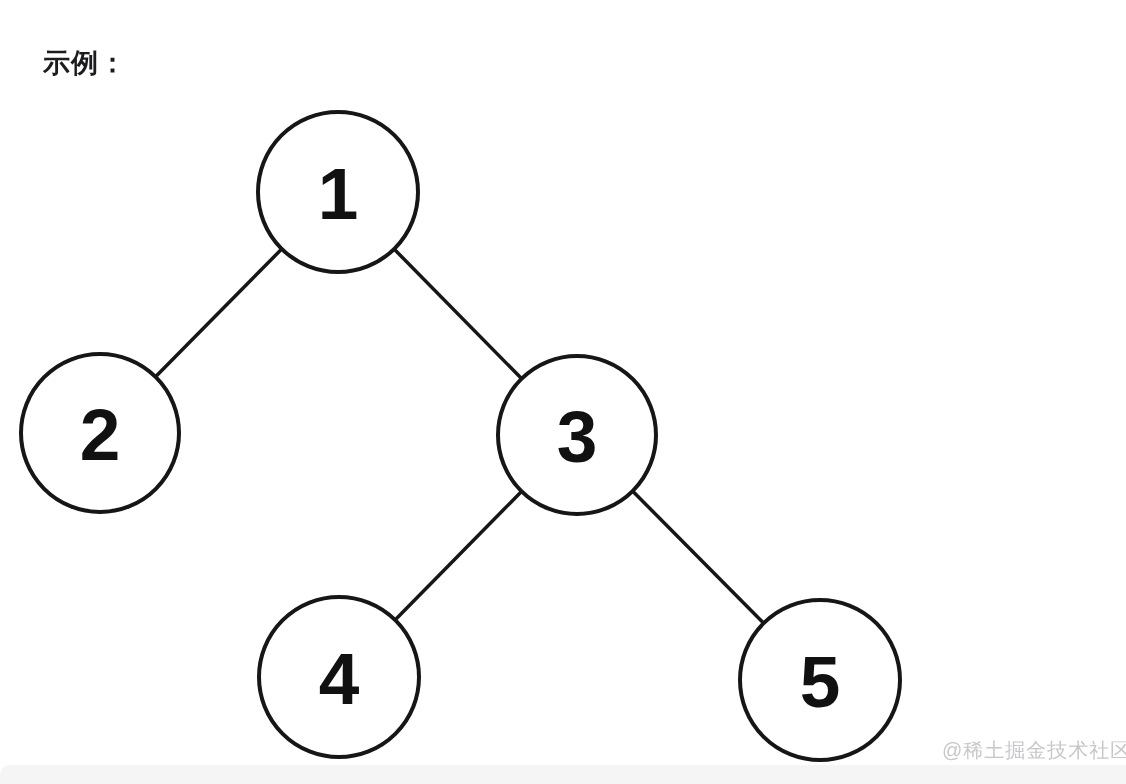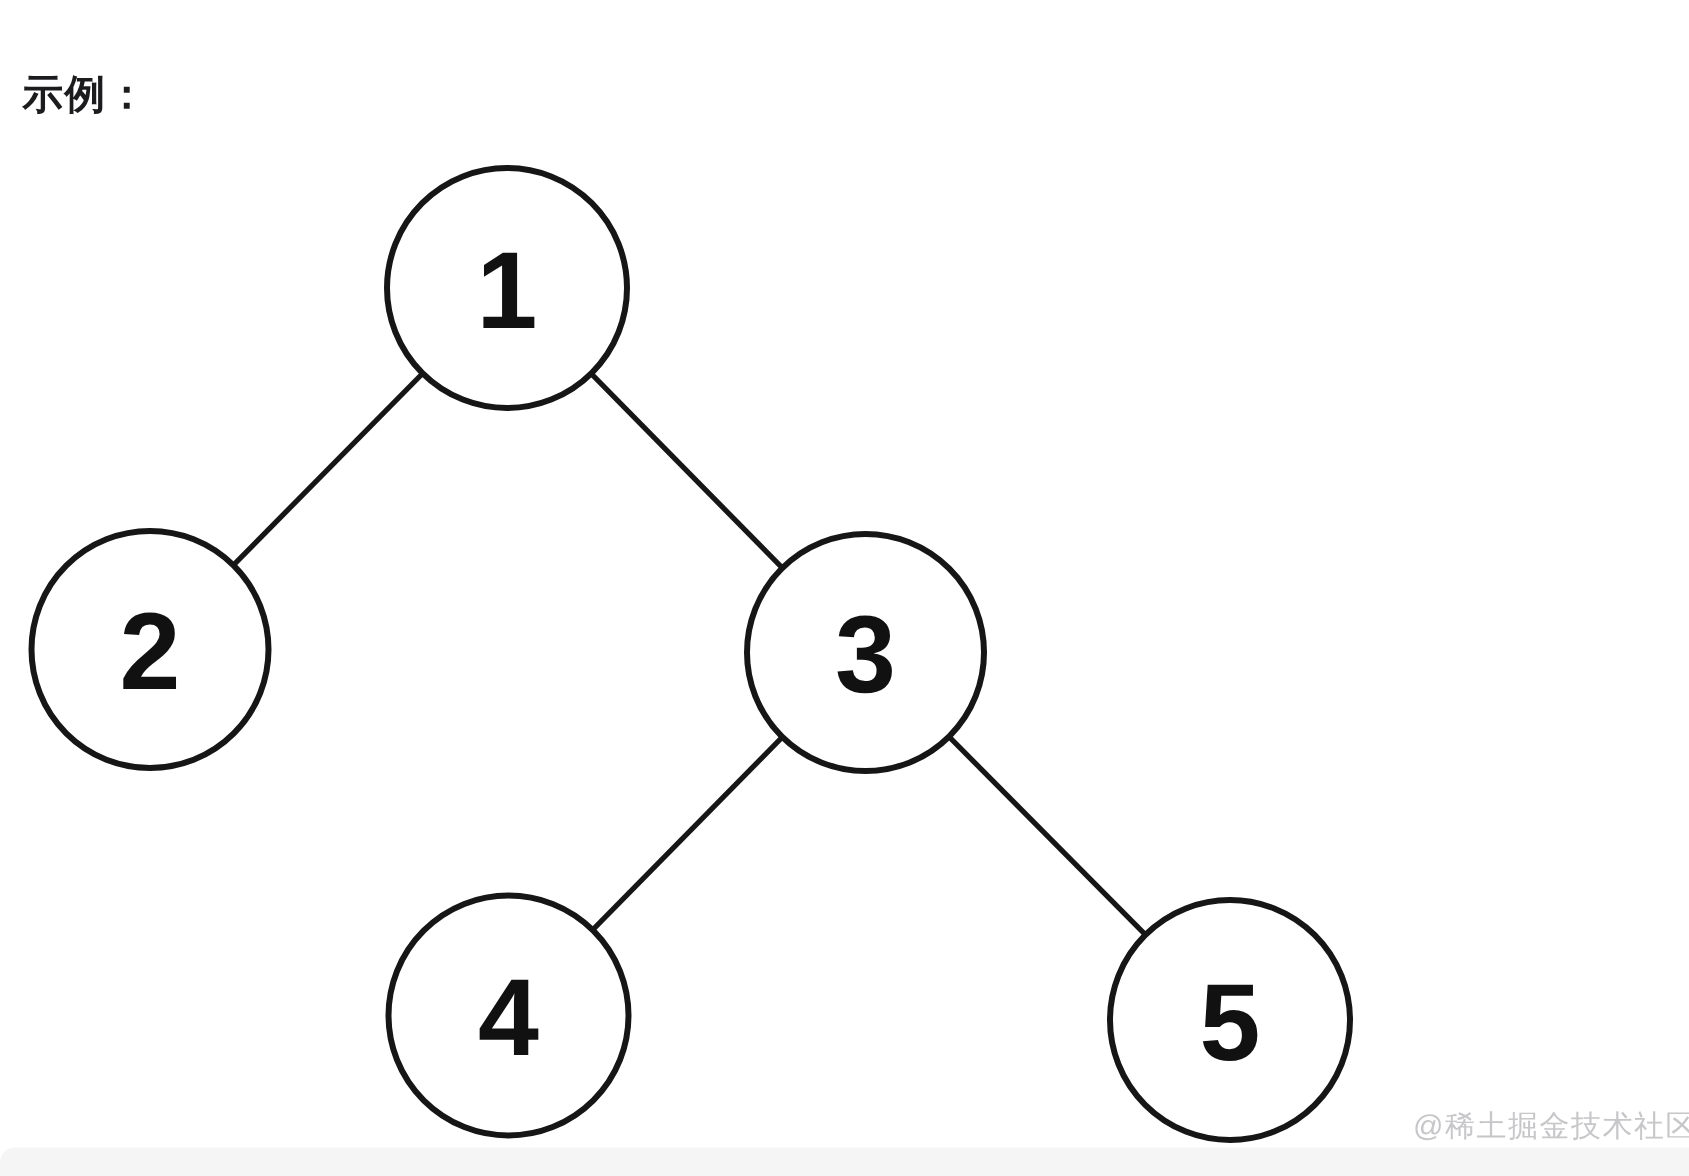--- a/index.html
+++ b/index.html
@@ -52,21 +52,21 @@
     right: 0;
     bottom: 0;
     height: 19px;
     background: #f5f5f6;
     border-top-left-radius: 10px;
   }
 </style>
 </head>
 <body style="background: rgb(255, 255, 255);">
 
-<div class="example-label" style="color: rgb(28, 28, 30);">示例：</div>
+<div class="example-label" style="color: rgb(28, 28, 30); margin-left: 28px;">示例：</div>
 
 <svg class="tree-svg" viewBox="0 0 1126 784" xmlns="http://www.w3.org/2000/svg">
     <line x1="338" y1="192" x2="100" y2="433" stroke="#161616" stroke-width="3.5"></line>
     <line x1="338" y1="192" x2="577" y2="435" stroke="#161616" stroke-width="3.5"></line>
     <line x1="577" y1="435" x2="339" y2="677" stroke="#161616" stroke-width="3.5"></line>
     <line x1="577" y1="435" x2="820" y2="680" stroke="#161616" stroke-width="3.5"></line>
     <g>
       <circle cx="338" cy="192" r="80" fill="#ffffff" stroke="#161616" stroke-width="4"></circle>
       <text class="node-label" x="338" y="192" dy="0.365em" fill="#111111">1</text>
     </g>

